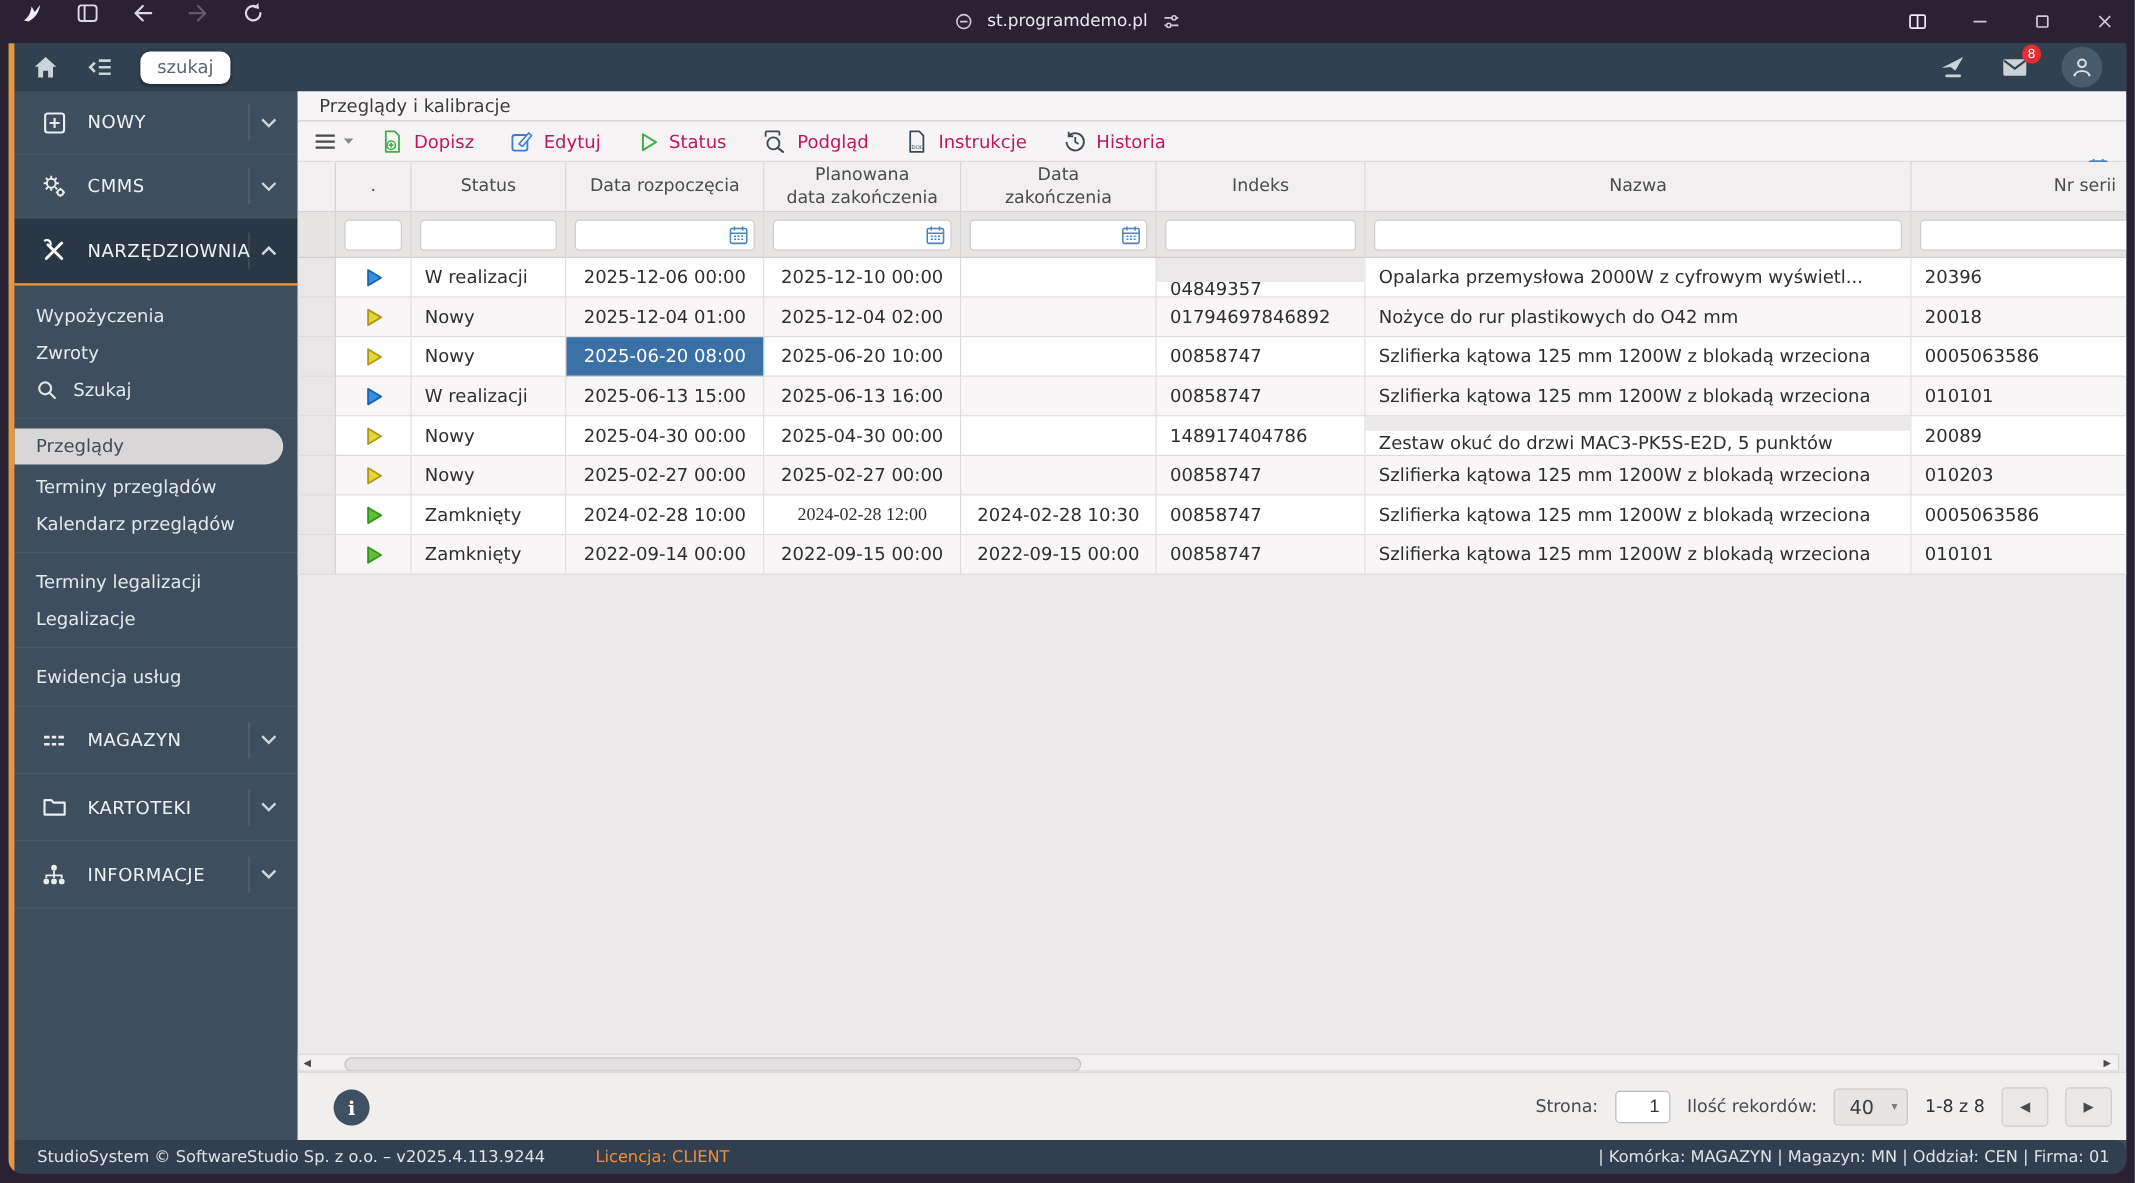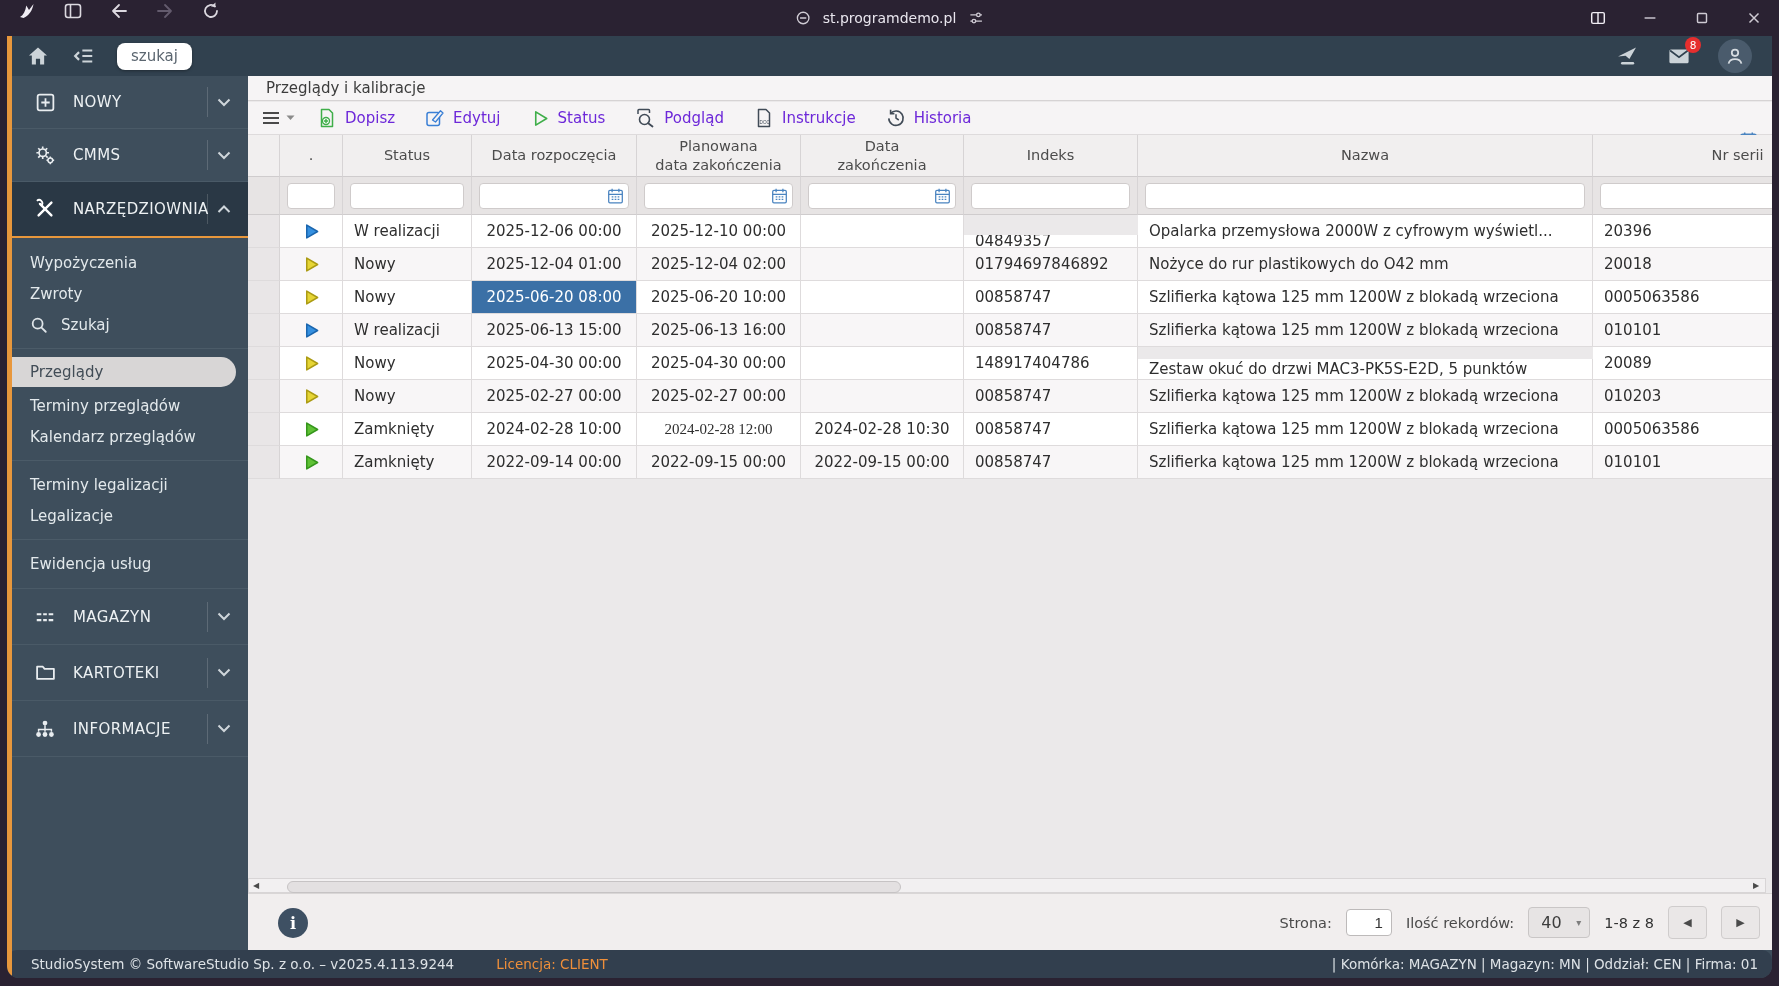--- a/index.html
+++ b/index.html
@@ -40,21 +40,21 @@
   .sub-item{height:31px;display:flex;align-items:center;padding-left:18px;font-size:15px;color:#e3e9ec;cursor:default;}
   .sub-item .sch-icon{margin-right:13px;display:flex;}
   .sub-item.selected{background:#d8d6d6;color:#414c56;border-radius:0 15px 15px 0;margin:3px 12px 3px 0;height:30px;}
   .sub-divider{height:1px;background:#4b5b68;margin:8px 0;}
 
   
   #main{position:absolute;left:241px;top:40px;width:1524px;height:874px;background:#ebe9ea;overflow:hidden;}
   #titlebar{position:absolute;left:0;top:0;width:100%;height:25px;background:#f6f4f5;border-bottom:1px solid #d6d3d4;display:flex;align-items:center;padding-left:18px;box-sizing:border-box;font-size:15px;color:#3c3c3c;}
   #toolbar{position:absolute;left:0;top:26px;width:100%;height:33px;background:#f6f4f5;border-bottom:1px solid #dedbdc;display:flex;align-items:center;box-sizing:border-box;padding-left:14px;}
   .tb-group{display:flex;align-items:center;gap:30px;}
-  .tb-btn{display:flex;align-items:center;gap:8px;font-size:15px;color:#6d28d9;}
+  .tb-btn{display:flex;align-items:center;gap:8px;font-size:15px;color:#be185d;}
   #tb-menu{display:flex;align-items:center;gap:6px;margin-right:22px;}
   #daterange{position:absolute;right:14px;top:0;height:48px;display:flex;align-items:flex-end;gap:9px;font-size:14.5px;color:#3d3d3d;}
 
   
   #thead,#tfilter,.trow{display:flex;position:absolute;left:0;}
   #thead{top:59px;height:42px;}
   #tfilter{top:101px;height:38px;}
   .hcell{box-sizing:border-box;background:#f1efef;border-right:1px solid #d7d4d5;border-bottom:1px solid #cfcccd;display:flex;align-items:center;justify-content:center;text-align:center;font-size:14.5px;color:#4c4c4c;line-height:1.25;white-space:pre-line;}
   .fcell{box-sizing:border-box;background:#e7e4e4;border-right:1px solid #d7d4d5;border-bottom:1px solid #cfcccd;display:flex;align-items:center;justify-content:center;position:relative;}
   .fcell input{box-sizing:border-box;height:26px;border:1px solid #cfcbcb;border-radius:4px;background:#fff;width:calc(100% - 14px);outline:none;font-size:14px;padding:0 6px;}

